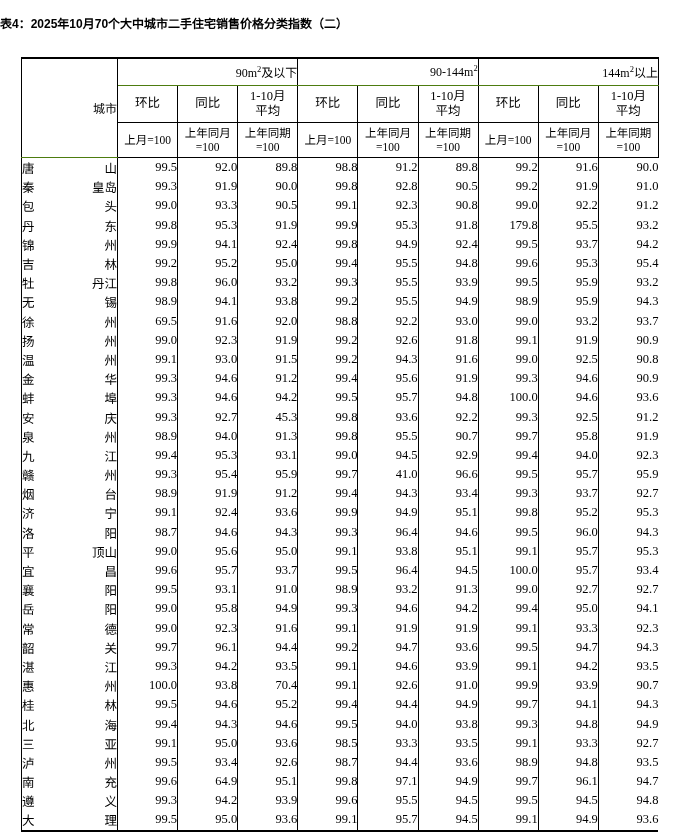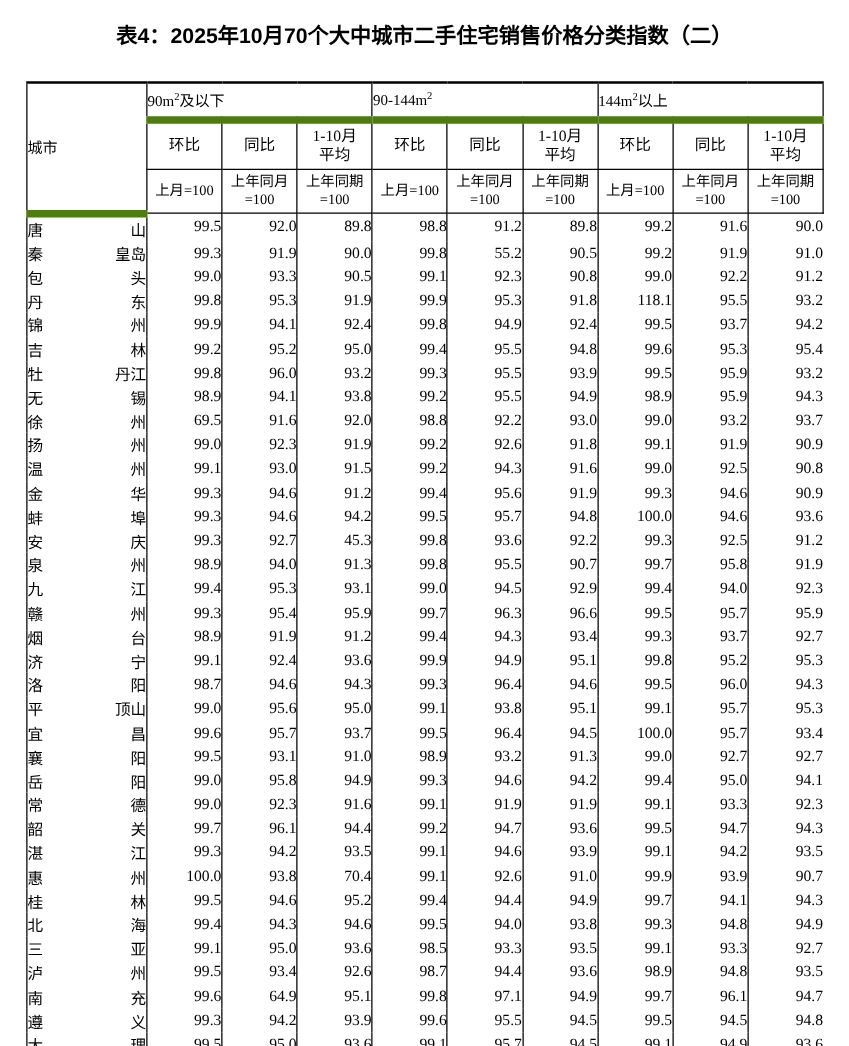--- a/index.html
+++ b/index.html
@@ -15,24 +15,24 @@
     color: #000000;
     overflow: hidden;
   }
   #page {
     position: relative;
     width: 679px;
     height: 837px;
     box-sizing: border-box;
   }
   .title {
-    text-align: center;
+    text-align: left;
     font-family: "Liberation Sans", "DejaVu Sans", sans-serif;
     font-weight: bold;
-    font-size: 17px;
+    font-size: 12px;
     letter-spacing: 0px;
     padding-top: 14px;
     padding-bottom: 0px;
     white-space: nowrap;
   }
   .table-wrap {
     padding: 0 21px 0 21px;
     margin-top: 26px;
   }
   table.grid {
@@ -48,22 +48,22 @@
     font-weight: normal;
     vertical-align: middle;
     background: #fff;
   }
   
   tr.rule-top > td, tr.rule-top > th {
     border-top: 2.2px solid #000;
   }
   tr.hdr-group > th {
     height: 26px;
-    border-bottom: 6px solid #4d7c0f;
-    text-align: left;
+    border-bottom: 1px solid #4d7c0f;
+    text-align: right;
     font-size: 12px;
   }
   tr.hdr-sub > th {
     height: 36px;
     border-bottom: 1px solid #000;
     text-align: center;
     font-size: 12.5px;
   }
   tr.hdr-base > th {
     height: 34px;
@@ -217,21 +217,21 @@
             <td class="city-cell">
               <span class="citytext">
                 <span>秦</span>
                 <span>皇岛</span>
               </span>
             </td>
             <td class="num">99.3</td>
             <td class="num">91.9</td>
             <td class="num">90.0</td>
             <td class="num">99.8</td>
-            <td class="num">55.2</td>
+            <td class="num">92.8</td>
             <td class="num">90.5</td>
             <td class="num">99.2</td>
             <td class="num">91.9</td>
             <td class="num last-col">91.0</td>
           </tr>
           <tr>
             <td class="city-cell">
               <span class="citytext">
                 <span>包</span>
                 <span>头</span>
@@ -253,21 +253,21 @@
                 <span>丹</span>
                 <span>东</span>
               </span>
             </td>
             <td class="num">99.8</td>
             <td class="num">95.3</td>
             <td class="num">91.9</td>
             <td class="num">99.9</td>
             <td class="num">95.3</td>
             <td class="num">91.8</td>
-            <td class="num">118.1</td>
+            <td class="num">179.8</td>
             <td class="num">95.5</td>
             <td class="num last-col">93.2</td>
           </tr>
           <tr>
             <td class="city-cell">
               <span class="citytext">
                 <span>锦</span>
                 <span>州</span>
               </span>
             </td>
@@ -472,21 +472,21 @@
             <td class="city-cell">
               <span class="citytext">
                 <span>赣</span>
                 <span>州</span>
               </span>
             </td>
             <td class="num">99.3</td>
             <td class="num">95.4</td>
             <td class="num">95.9</td>
             <td class="num">99.7</td>
-            <td class="num">96.3</td>
+            <td class="num">41.0</td>
             <td class="num">96.6</td>
             <td class="num">99.5</td>
             <td class="num">95.7</td>
             <td class="num last-col">95.9</td>
           </tr>
           <tr>
             <td class="city-cell">
               <span class="citytext">
                 <span>烟</span>
                 <span>台</span>

